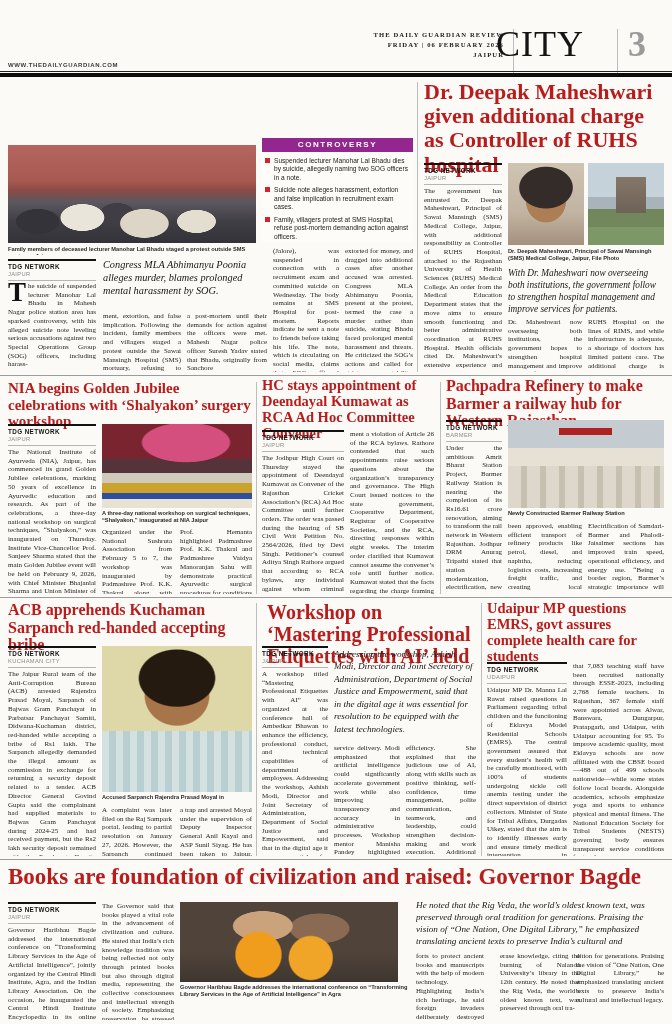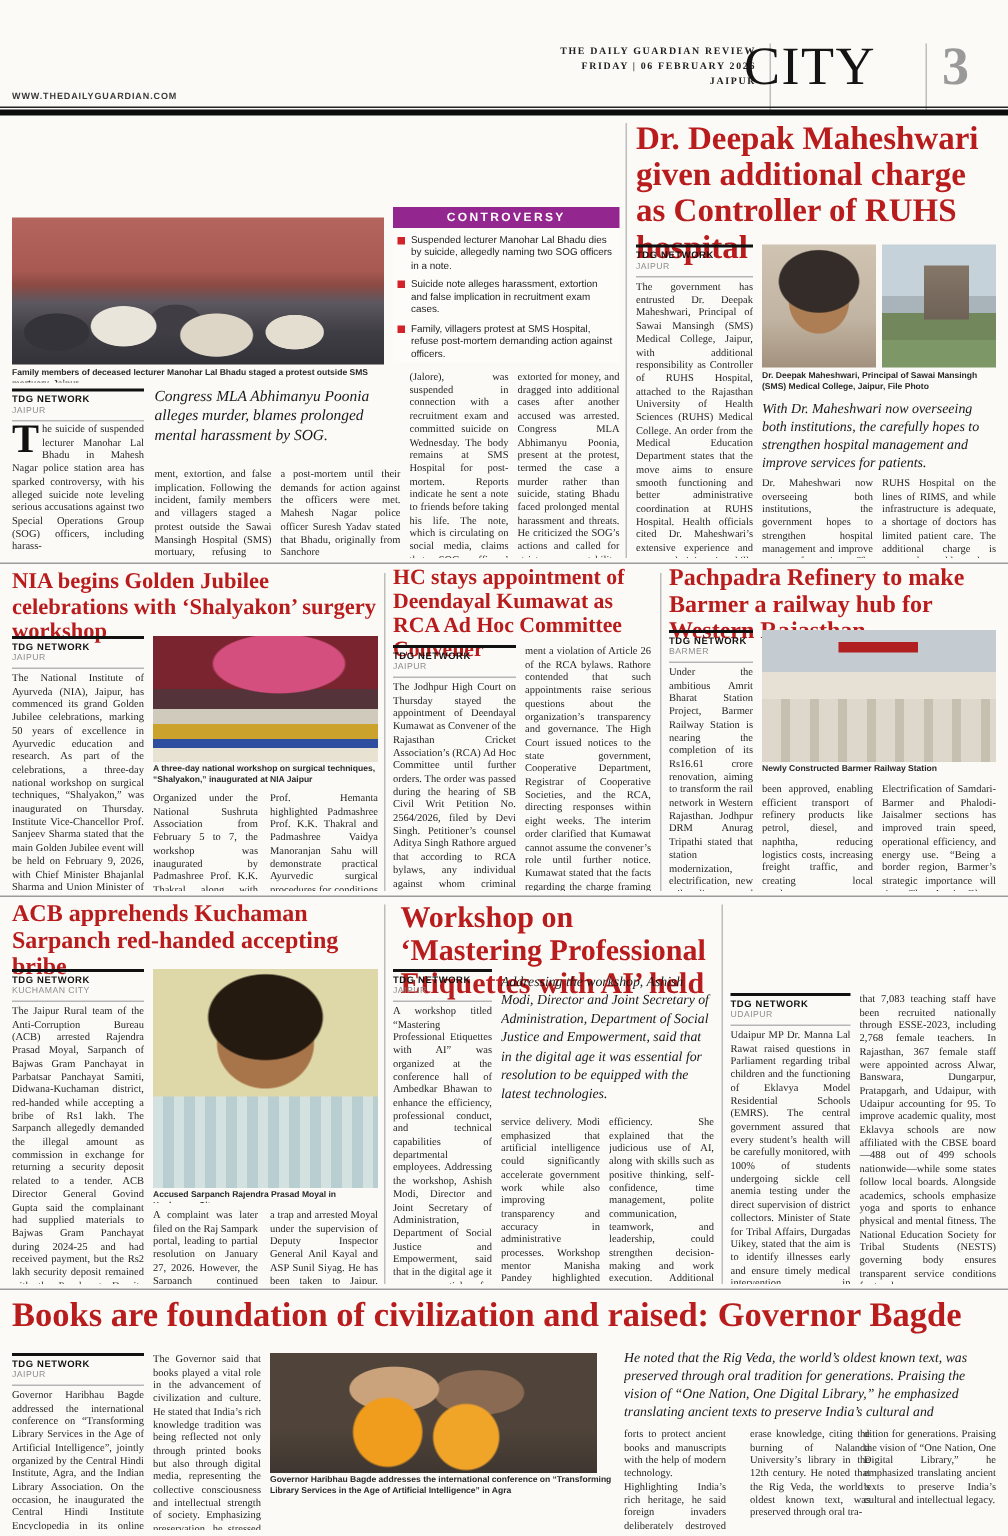--- a/index.html
+++ b/index.html
@@ -126,21 +126,21 @@
 
   <div class="abs h-serif" style="left:424px;top:80px;width:240px;font-size:22px;">Dr. Deepak Maheshwari given additional charge as Controller of RUHS hospital</div>
   <div class="abs byline" style="left:424px;top:163px;width:78px;">
     <div class="agency">TDG NETWORK</div>
     <div class="city">JAIPUR</div>
   </div>
   <div class="abs body-col" style="left:424px;top:187px;width:78px;height:185px;">The government has entrusted Dr. Deepak Maheshwari, Principal of Sawai Mansingh (SMS) Medical College, Jaipur, with additional responsibility as Controller of RUHS Hospital, attached to the Rajasthan University of Health Sciences (RUHS) Medical College. An order from the Medical Education Department states that the move aims to ensure smooth functioning and better administrative coordination at RUHS Hospital. Health officials cited Dr. Maheshwari’s extensive experience and proven administrative skills at SMS Medical College, the state’s largest medical institution, as the reason for the assignment. RUHS Hospital has faced challenges in resource utilization, administrative efficiency, and timely patient care. With</div>
   <div class="abs photo ph-portrait" style="left:508px;top:163px;width:76px;height:82px;"></div>
   <div class="abs photo ph-hospital" style="left:588px;top:163px;width:76px;height:82px;"></div>
   <div class="abs caption" style="left:508px;top:248px;width:156px;height:15px;">Dr. Deepak Maheshwari, Principal of Sawai Mansingh (SMS) Medical College, Jaipur, File Photo</div>
-  <div class="abs pq" style="left:508px;top:267px;width:156px;height:48px;font-size:9.3px;line-height:1.3;">With Dr. Maheshwari now overseeing both institutions, the carefully hopes to strengthen hospital management and improve services for patients.</div>
+  <div class="abs pq" style="left:508px;top:267px;width:156px;height:48px;font-size:9.3px;line-height:1.3;">With Dr. Maheshwari now overseeing both institutions, the government follow to strengthen hospital management and improve services for patients.</div>
   <div class="abs body-col" style="left:508px;top:318px;width:74px;height:54px;">Dr. Maheshwari now overseeing both institutions, the government hopes to strengthen hospital management and improve services for patients. The Bhajanlal administration is reportedly developing</div>
   <div class="abs body-col" style="left:588px;top:318px;width:76px;height:54px;">RUHS Hospital on the lines of RIMS, and while infrastructure is adequate, a shortage of doctors has limited patient care. The additional charge is expected to address these issues effectively.</div>
 
   <div class="abs hrule" style="left:0;top:375px;width:672px;"></div>
 
   <div class="abs h-serif" style="left:8px;top:380px;width:246px;font-size:15px;">NIA begins Golden Jubilee celebrations with ‘Shalyakon’ surgery workshop</div>
   <div class="abs byline" style="left:8px;top:424px;width:88px;">
     <div class="agency">TDG NETWORK</div>
     <div class="city">JAIPUR</div>
   </div>
@@ -193,20 +193,21 @@
     <div class="agency">TDG NETWORK</div>
     <div class="city">JAIPUR</div>
   </div>
   <div class="abs body-col" style="left:262px;top:670px;width:66px;height:186px;">A workshop titled “Mastering Professional Etiquettes with AI” was organized at the conference hall of Ambedkar Bhawan to enhance the efficiency, professional conduct, and technical capabilities of departmental employees. Addressing the workshop, Ashish Modi, Director and Joint Secretary of Administration, Department of Social Justice and Empowerment, said that in the digital age it was essential for employees to be equipped with the latest technologies. He added that the growing use of technology in government functioning had increased convenience for the public and improved</div>
   <div class="abs pq" style="left:334px;top:648px;width:142px;height:92px;font-size:9.2px;line-height:1.35;">Addressing the workshop, Ashish Modi, Director and Joint Secretary of Administration, Department of Social Justice and Empowerment, said that in the digital age it was essential for resolution to be equipped with the latest technologies.</div>
   <div class="abs body-col" style="left:334px;top:744px;width:66px;height:112px;">service delivery. Modi emphasized that artificial intelligence could significantly accelerate government work while also improving transparency and accuracy in administrative processes. Workshop mentor Manisha Pandey highlighted that a balance between professional etiquette, effective personality, and technical understanding was crucial for workplace</div>
   <div class="abs body-col" style="left:406px;top:744px;width:70px;height:112px;">efficiency. She explained that the judicious use of AI, along with skills such as positive thinking, self-confidence, time management, polite communication, teamwork, and leadership, could strengthen decision-making and work execution. Additional Director Ashok Jangid, officers from various branches, and other personnel attended the event.</div>
 
   <div class="abs vrule" style="left:481px;top:603px;height:253px;"></div>
 
+  <div class="abs h-serif" style="left:487px;top:601px;width:178px;font-size:14.5px;">Udaipur MP questions EMRS, govt assures complete health care for students</div>
   <div class="abs byline" style="left:487px;top:662px;width:80px;">
     <div class="agency">TDG NETWORK</div>
     <div class="city">UDAIPUR</div>
   </div>
   <div class="abs body-col" style="left:487px;top:686px;width:80px;height:170px;">Udaipur MP Dr. Manna Lal Rawat raised questions in Parliament regarding tribal children and the functioning of Eklavya Model Residential Schools (EMRS). The central government assured that every student’s health will be carefully monitored, with 100% of students undergoing sickle cell anemia testing under the direct supervision of district collectors. Minister of State for Tribal Affairs, Durgadas Uikey, stated that the aim is to identify illnesses early and ensure timely medical intervention, in collaboration with state governments and district health systems. Responding to Rawat’s queries, the Minister informed</div>
   <div class="abs body-col" style="left:573px;top:662px;width:91px;height:194px;">that 7,083 teaching staff have been recruited nationally through ESSE-2023, including 2,768 female teachers. In Rajasthan, 367 female staff were appointed across Alwar, Banswara, Dungarpur, Pratapgarh, and Udaipur, with Udaipur accounting for 95. To improve academic quality, most Eklavya schools are now affiliated with the CBSE board—488 out of 499 schools nationwide—while some states follow local boards. Alongside academics, schools emphasize yoga and sports to enhance physical and mental fitness. The National Education Society for Tribal Students (NESTS) governing body ensures transparent service conditions for teachers.</div>
 
   <div class="abs hrule" style="left:0;top:859px;width:672px;"></div>
 
   <div class="abs h-serif" style="left:8px;top:864px;width:660px;font-size:23px;white-space:nowrap;">Books are foundation of civilization and raised: Governor Bagde</div>

